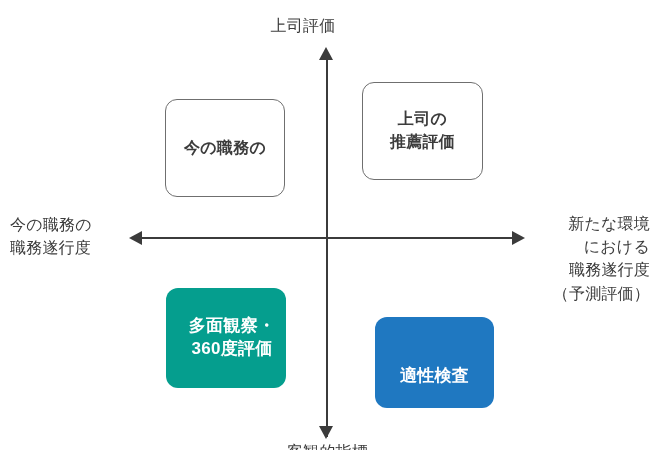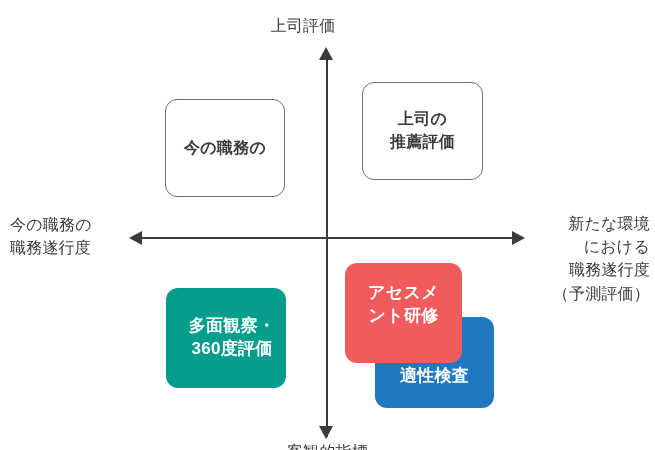--- a/index.html
+++ b/index.html
@@ -179,18 +179,14 @@
 
   <div id="node-tamen" class="node node-solid" style="background: rgb(5, 158, 142); color: rgb(255, 255, 255);">
     <span class="node-text">多面観察・
 360度評価</span>
   </div>
 
   <div id="node-tekisei" class="node node-solid" style="background: rgb(31, 120, 193); color: rgb(255, 255, 255);">
     <span class="node-text">適性検査</span>
   </div>
 
-  <div id="node-assess" class="node node-solid" style="background: rgb(241, 91, 91); color: rgb(255, 255, 255);">
-    <span class="node-text">アセスメ
-ント研修</span>
-  </div>
 
 </div>
 
 </body></html>

